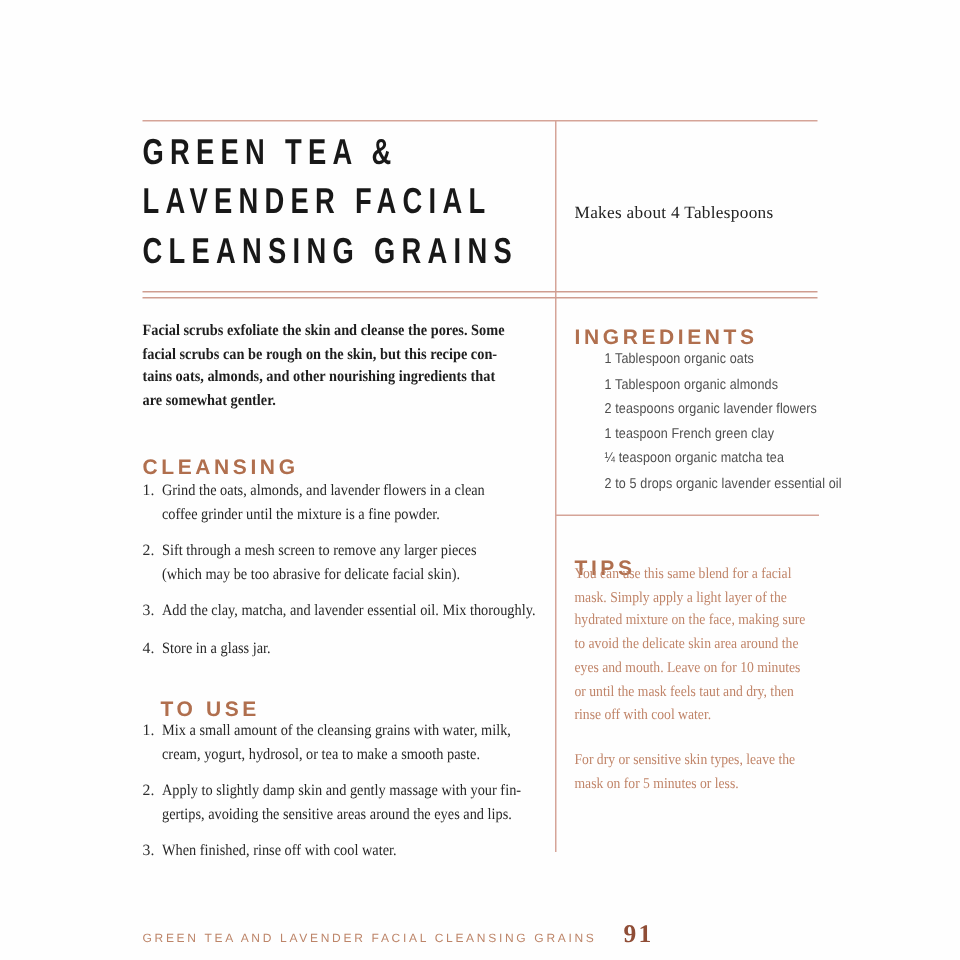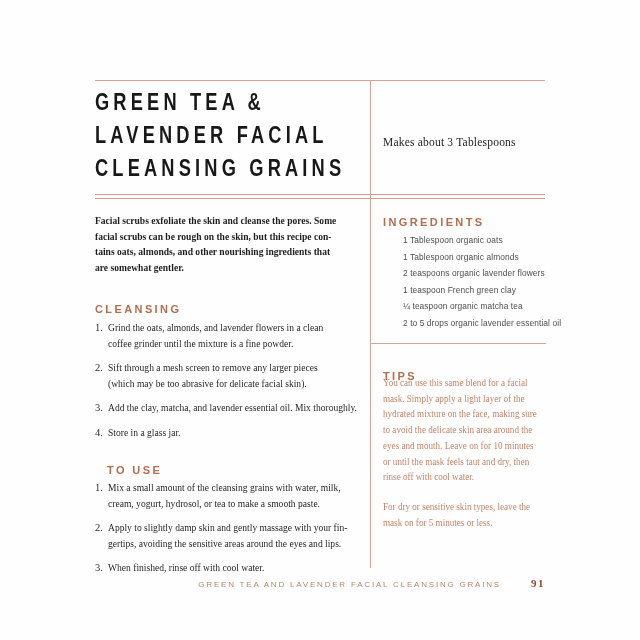--- a/index.html
+++ b/index.html
@@ -20,21 +20,21 @@
     color:#181818; white-space:nowrap;
     transform:scaleX(0.76); transform-origin:0 0;
   }
   .yield-line {
     position:absolute; left:383px; top:136px;
     font-size:11.5px; letter-spacing:0.2px; color:#222222;
   }
   .sec-head {
     position:absolute;
     font-family:"Liberation Sans", sans-serif; font-weight:bold;
-    font-size:11px; letter-spacing:2.4px; color:#b06f4e;
+    font-size:14px; letter-spacing:2.4px; color:#b06f4e;
   }
   .body-text {
     font-size:10.5px; line-height:15.5px; color:#272727;
     white-space:pre-line; width:max-content;
     transform:scaleX(0.91); transform-origin:0 0;
   }
   .intro-block {
     position:absolute; left:95px; top:213px;
     font-weight:bold; color:#1e1e1e;
   }
@@ -52,48 +52,48 @@
     transform:scaleX(0.88); transform-origin:0 0;
   }
   .tips-block { position:absolute; left:383px; top:375px; }
   .tips-para {
     font-size:10px; line-height:15.7px; color:#c08468;
     white-space:pre-line; width:max-content;
     transform:scaleX(0.91); transform-origin:0 0;
     margin-bottom:14px;
   }
   .footer {
-    position:absolute; left:95px; top:577px; width:450px;
-    display:flex; justify-content:flex-end; align-items:baseline; gap:30px;
+    position:absolute; left:95px; top:613px; width:450px;
+    display:flex; align-items:baseline; gap:18px;
   }
   .footer-caps {
     font-family:"Liberation Sans", sans-serif;
     font-size:8px; letter-spacing:1.8px; color:#bd8569;
   }
   .page-num {
-    font-size:11px; font-weight:bold; letter-spacing:1.5px; color:#8f4d36;
+    font-size:17px; font-weight:bold; letter-spacing:1.5px; color:#8f4d36;
   }
 </style>
 </head>
 <body>
 
 <div class="page">
 
   <div class="rule-h" style="left:95px; top:80px; width:450px;"></div>
   <div class="rule-v" style="left:370px; top:80px; height:488px;"></div>
   <div class="rule-double" style="left:95px; top:194px; width:450px;"></div>
   <div class="rule-h" style="left:370px; top:343px; width:176px;"></div>
 
   <div class="title-block">
       <div>GREEN TEA &amp;</div>
       <div>LAVENDER FACIAL</div>
       <div>CLEANSING GRAINS</div>
     </div>
 
-  <div class="yield-line">Makes about 3 Tablespoons</div>
+  <div class="yield-line">Makes about 4 Tablespoons</div>
 
   <div class="intro-block body-text">Facial scrubs exfoliate the skin and cleanse the pores. Some
 facial scrubs can be rough on the skin, but this recipe con-
 tains oats, almonds, and other nourishing ingredients that
 are somewhat gentler.</div>
 
   <div class="sec-head" style="left:95px; top:303px;">CLEANSING</div>
   <div class="list-block" style="left:95px; top:320px;">
     <div class="num-item">
       <span class="num">1.</span>

